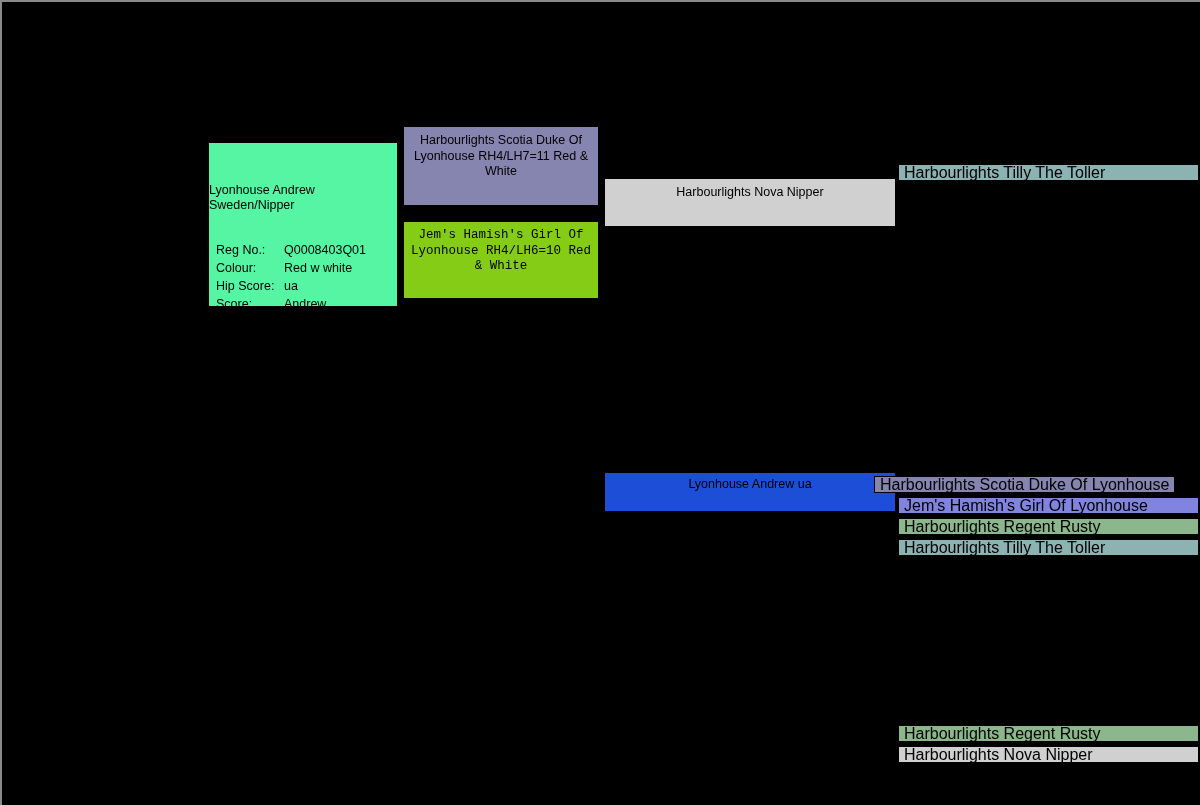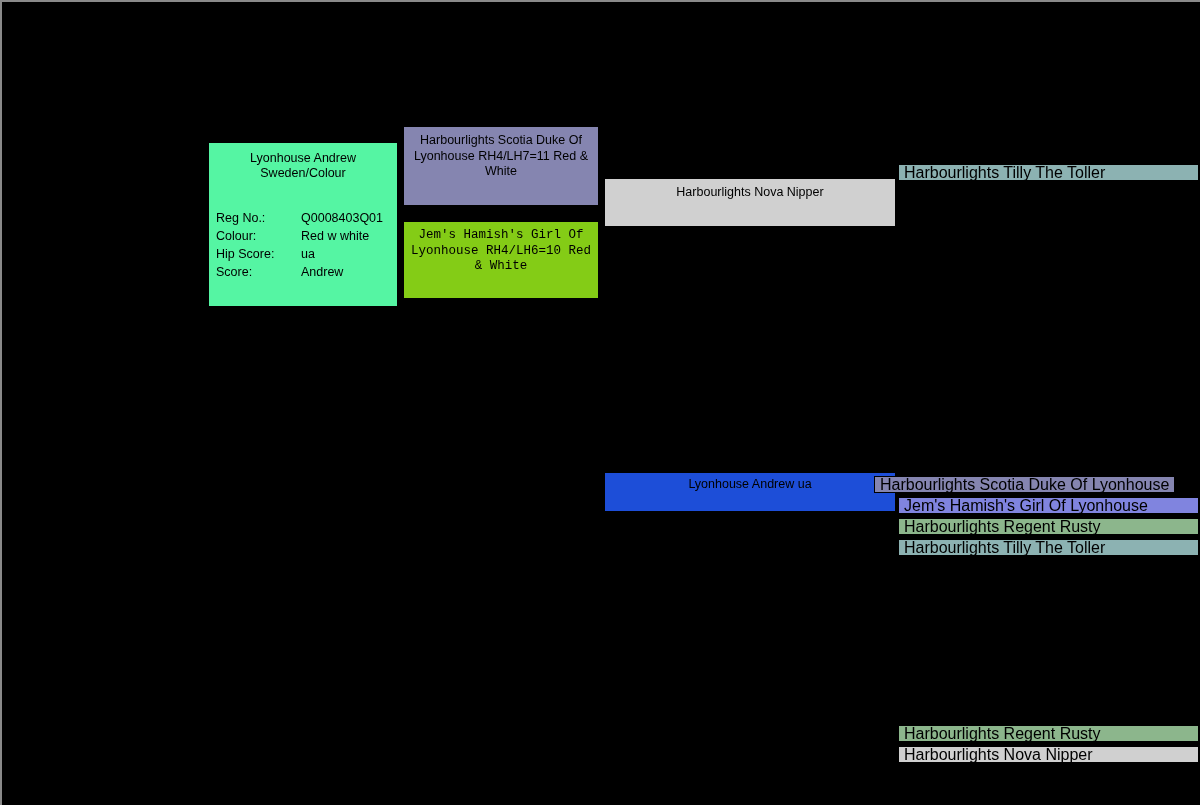--- a/index.html
+++ b/index.html
@@ -30,35 +30,34 @@
     border: 1px solid #000000;
     color: #000000;
     overflow: hidden;
   }
   
   .card-subject {
     text-align: left;
     padding: 0;
   }
   .card-subject .title {
-    text-align: center;
     font-size: 12.5px;
     line-height: 15px;
-    padding-top: 8px;
+    padding-top: 16px;
     white-space: pre-line;
+    margin-top: 24px;
   }
   .card-subject .fields {
     margin-top: 28px;
     padding-left: 7px;
     font-size: 12.5px;
     line-height: 18px;
   }
   .card-subject .frow {
     display: flex;
-    gap: 17px;
   }
   .card-subject .flabel {
     width: 68px;
     flex: 0 0 68px;
   }
   .card-subject .fval {
     flex: 1 1 auto;
   }
   
   .card-center {
@@ -88,21 +87,21 @@
     padding-left: 0;
     font-size: 12.5px;
   }
 </style>
 </head>
 <body>
 
 <div id="canvas">
 
   <div class="node card-subject" style="left:206px; top:140px; width:190px; height:165px; background:#55f5a3;">
-    <div class="title"><span>Lyonhouse Andrew</span><br><span>Sweden/Colour</span></div>
+    <div class="title"><span>Lyonhouse Andrew</span><br><span>Sweden/Nipper</span></div>
     <div class="fields">
       <div class="frow">
         <span class="flabel">Reg No.:</span>
         <span class="fval">Q0008403Q01</span>
       </div>
       <div class="frow">
         <span class="flabel">Colour:</span>
         <span class="fval">Red w white</span>
       </div>
       <div class="frow">

